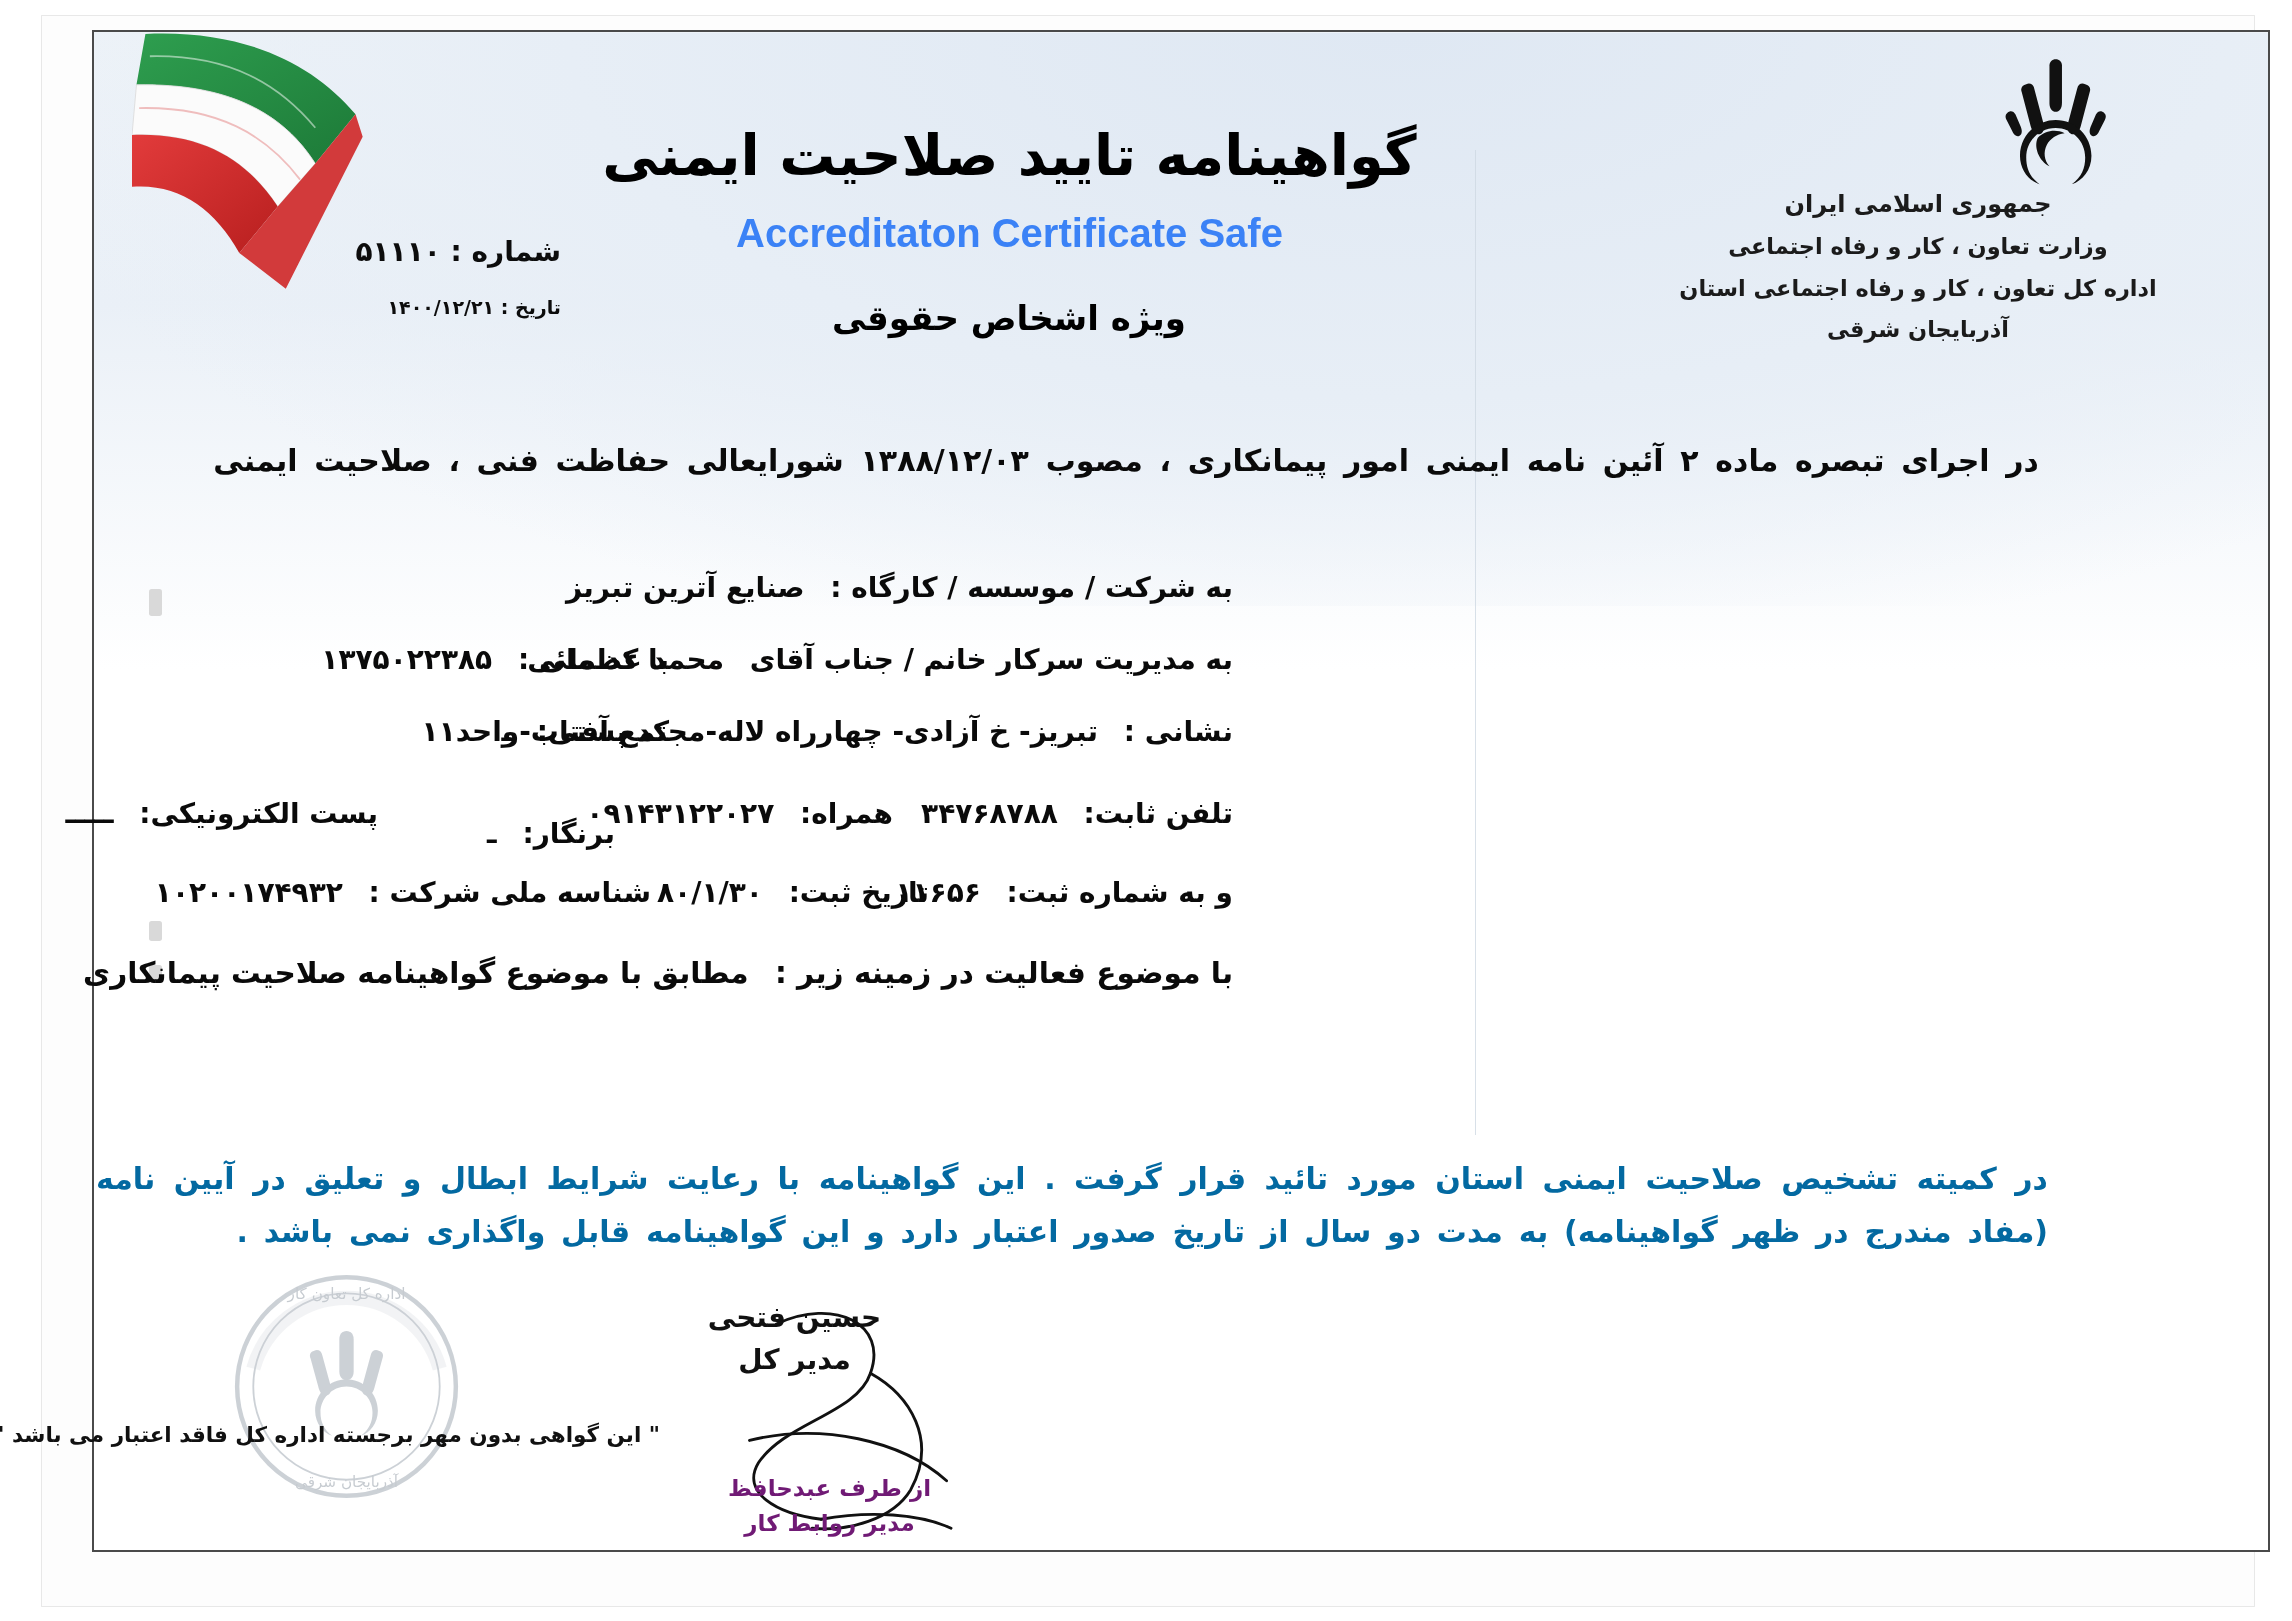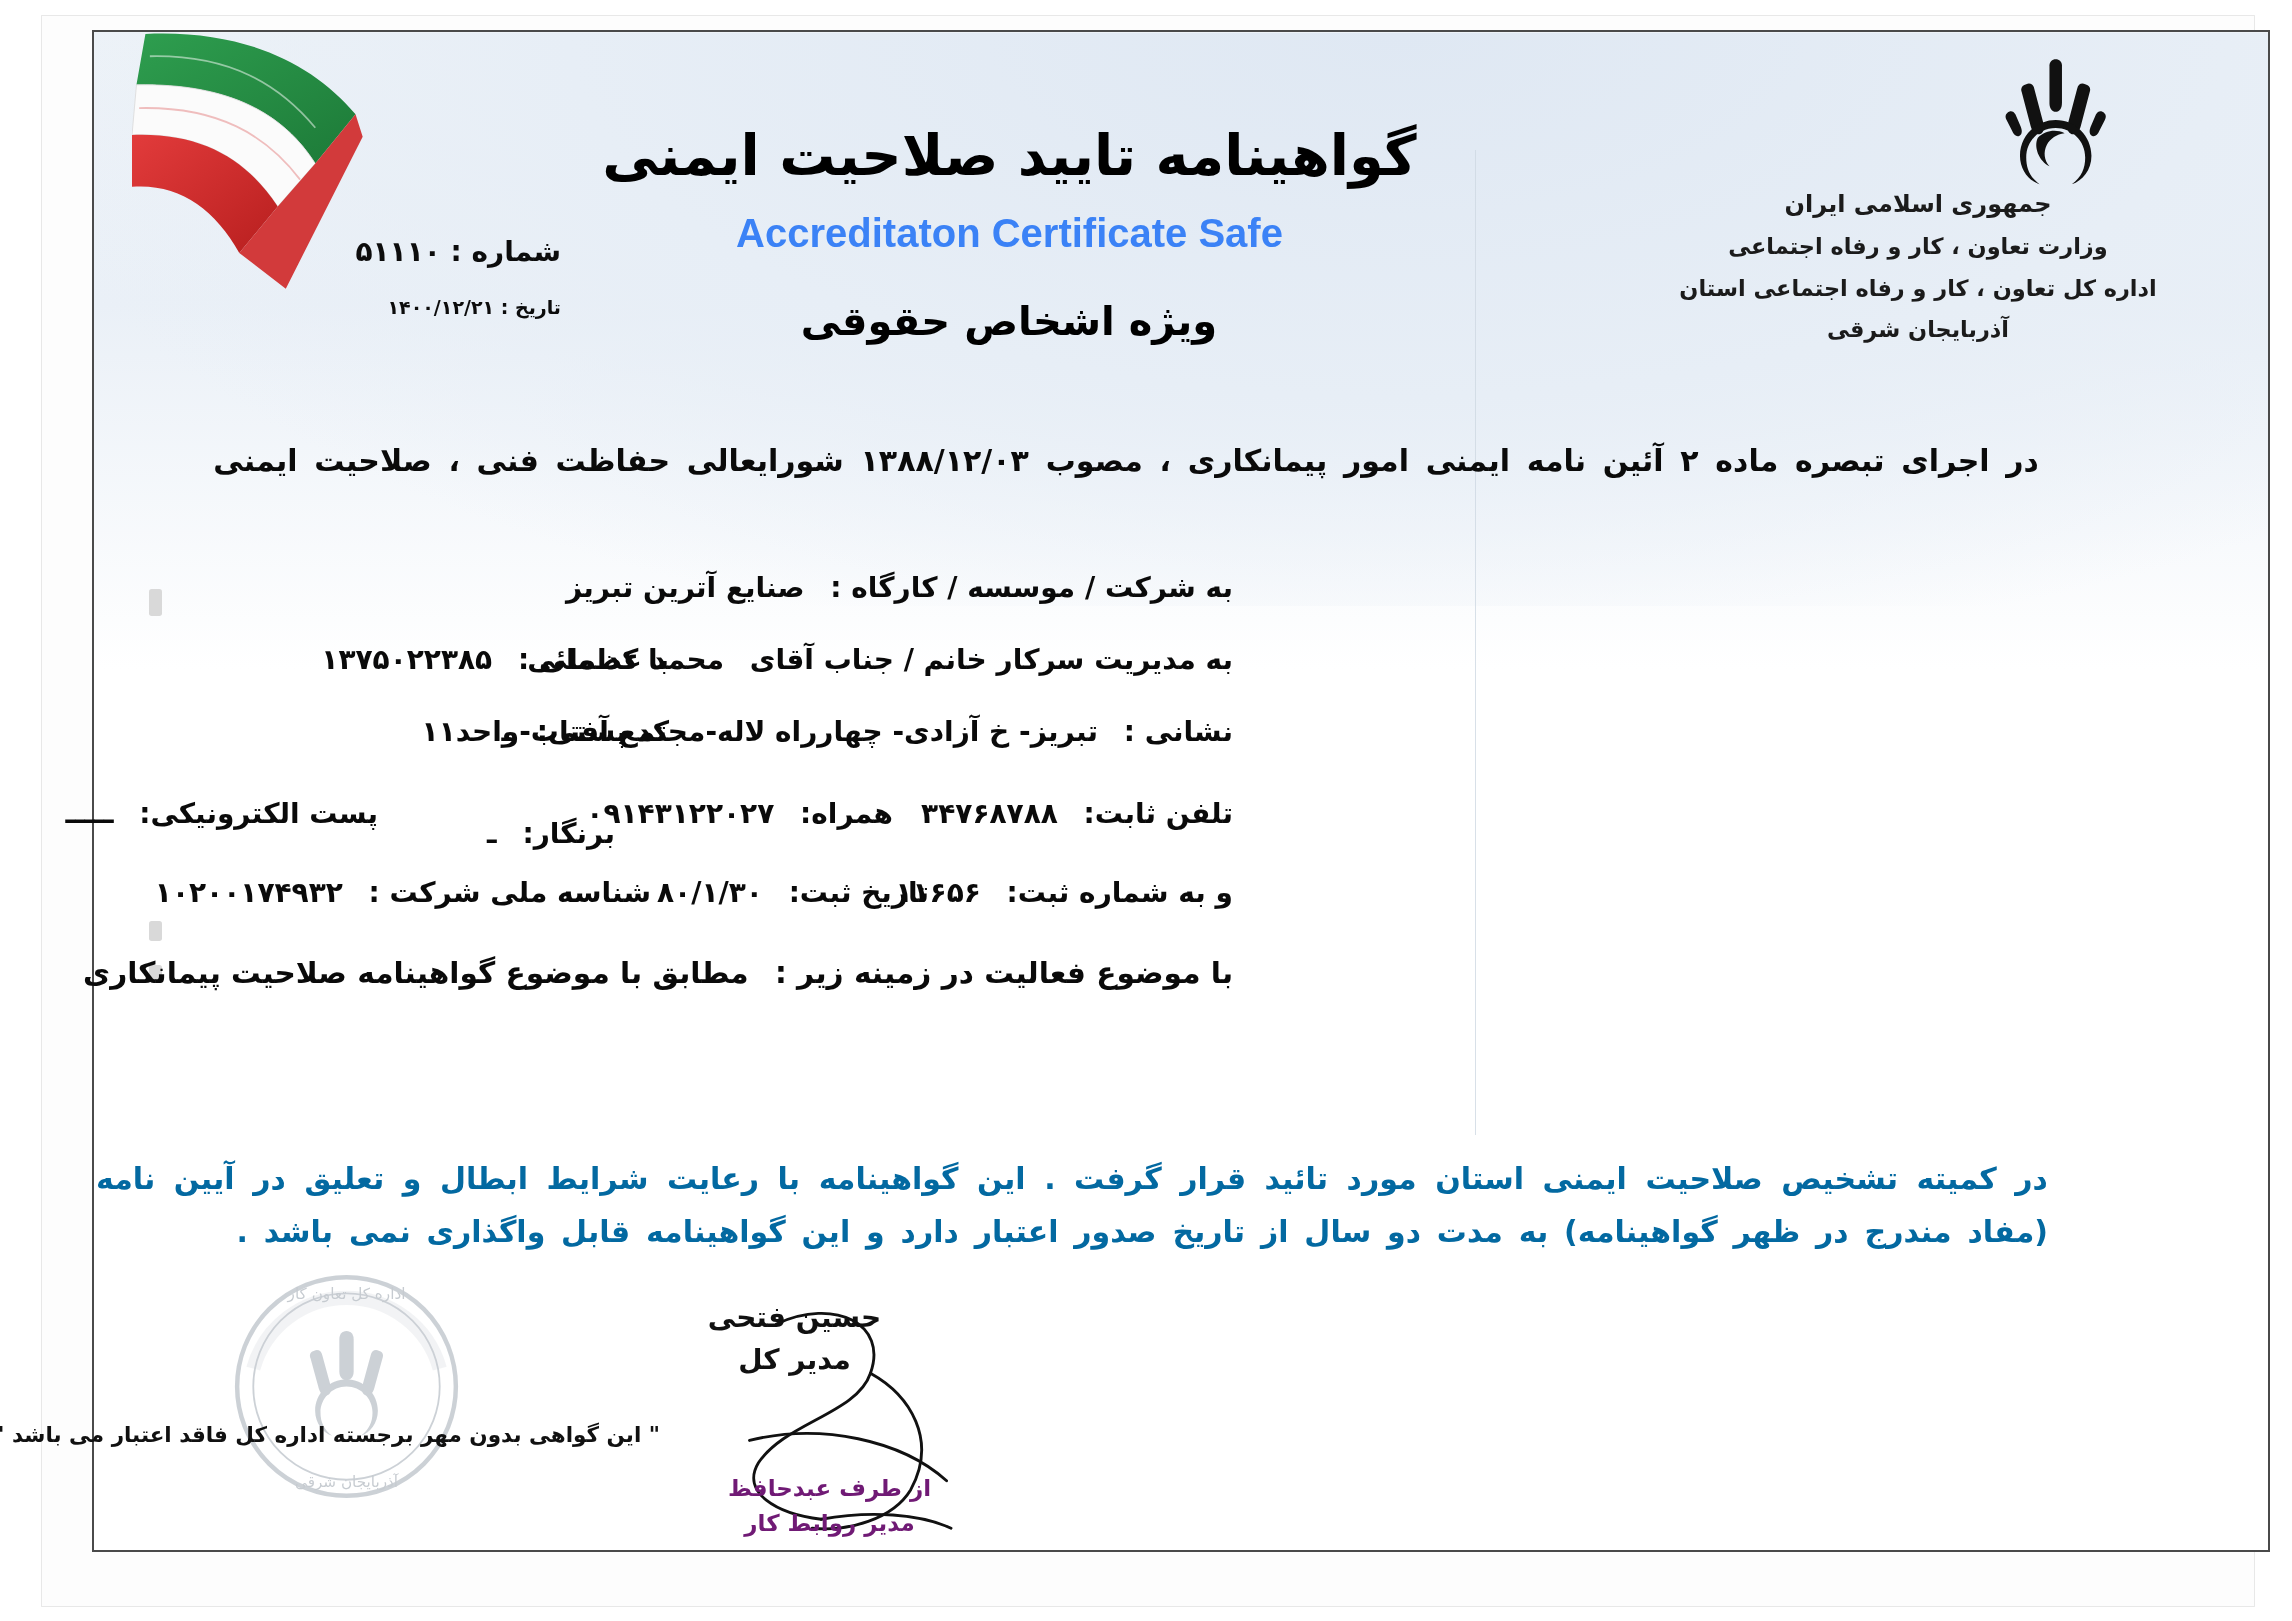--- a/index.html
+++ b/index.html
@@ -112,21 +112,21 @@
     direction: ltr;
     color: #3b82f6;
     font-family: "Liberation Sans", sans-serif;
   }
   .subtitle-fa {
     position: absolute;
     right: 860px;
     top: 282px;
     width: 770px;
     text-align: center;
-    font-size: 40px;
+    font-size: 34px;
     font-weight: 700;
     color: #000;
   }
 
   
   .meta-num {
     position: absolute;
     right: 1693px;
     top: 219px;
     font-size: 28px;

